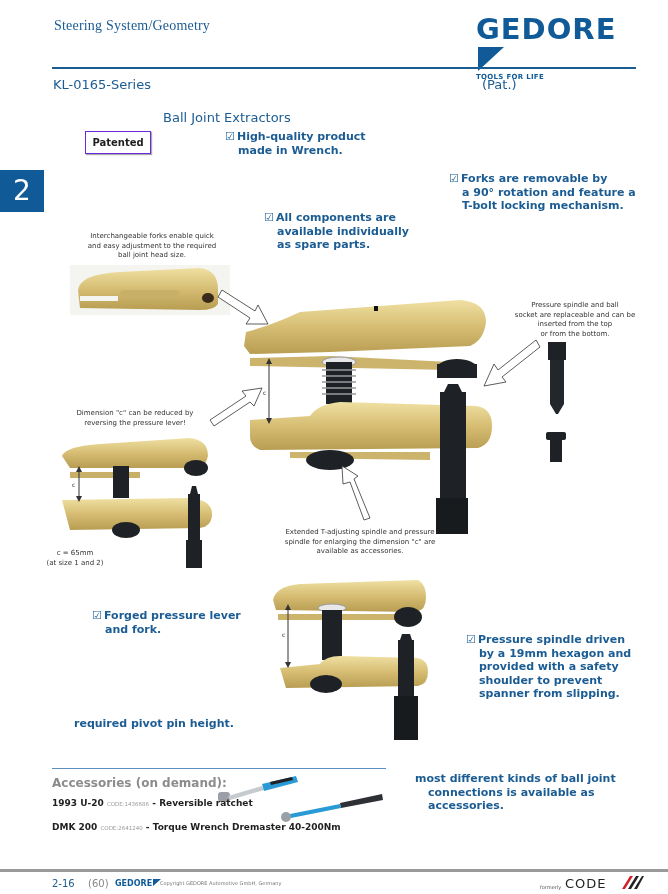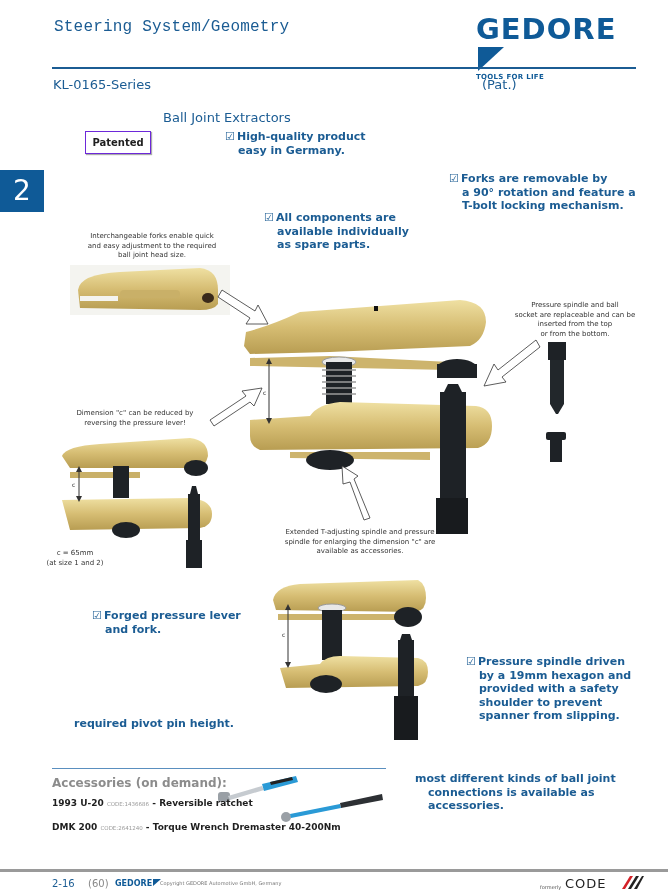--- a/index.html
+++ b/index.html
@@ -1,19 +1,19 @@
 <!DOCTYPE html>
 <html><head>
 <meta charset="utf-8">
 <style>
   html, body { margin:0; padding:0; background:#ffffff; }
   body { width:668px; height:894px; position:relative; overflow:hidden;
          font-family:"DejaVu Sans", sans-serif; color:#1f1f1f; }
   .abs { position:absolute; }
-  .title { left:54px; top:18px; font-size:16px; color:#1b5c93; font-family:Liberation Mono, monospace; letter-spacing:0.2px; }
+  .title { left:54px; top:18px; font-size:14px; color:#1b5c93; font-family:Liberation Serif, serif; letter-spacing:0.2px; }
   .logo { left:476px; top:14px; width:160px; }
   .logo-word { font-family:"DejaVu Sans", sans-serif; font-weight:bold; font-size:29px; color:#0f5a97; letter-spacing:1px; line-height:30px; display:inline-block; }
   .logo-flag { display:inline-block; width:0; height:0; border-top:24px solid #0f5a97; border-right:26px solid transparent; vertical-align:top; margin-top:3px; margin-left:2px; }
   .logo-tag { font-size:7px; font-weight:bold; color:#0f5a97; margin-top:2px; letter-spacing:0.3px; }
   .rule-top { left:52px; top:67px; width:584px; height:2px; background:#1b5c93; }
   .sub { top:77px; font-size:13px; color:#1b5c93; }
   .patented { left:85px; top:131px; width:64px; height:21px; border:1px solid #6d28d9; box-shadow:1px 1px 1px #aaa; font-size:10px; font-weight:bold; text-align:center; line-height:21px; }
   .tab2 { left:0; top:170px; width:44px; height:42px; background:#0f5a97; color:#fff; font-size:28px; line-height:42px; text-align:center; font-family:"DejaVu Sans", sans-serif; }
   .feat { font-size:11px; font-weight:bold; color:#1b5c93; line-height:13.5px; }
   .feat .ck { display:inline-block; width:12px; }
@@ -45,37 +45,37 @@
 <div class="abs rule-top"></div>
 <div class="abs sub" style="left:53px;">KL-0165-Series</div>
 <div class="abs sub" style="left:163px;margin-top:33px;">Ball Joint Extractors</div>
 <div class="abs sub" style="left:482px;">(Pat.)</div>
 
 <div class="abs tab2">2</div>
 <div class="abs patented">Patented</div>
 
 <div class="abs feat" style="left:225px; top:130px;">
   <span class="ln"><span class="ck">☑</span><span>High-quality product</span></span>
-  <span class="ln">easy in Germany.</span>
+  <span class="ln">made in Wrench.</span>
 </div>
 <div class="abs feat" style="left:449px; top:172px;">
   <span class="ln"><span class="ck">☑</span><span>Forks are removable by</span></span>
   <span class="ln">a 90° rotation and feature a</span>
   <span class="ln">T-bolt locking mechanism.</span>
 </div>
 <div class="abs feat" style="left:264px; top:211px;">
   <span class="ln"><span class="ck">☑</span><span>All components are</span></span>
   <span class="ln">available individually</span>
   <span class="ln">as spare parts.</span>
 </div>
 <div class="abs feat" style="left:92px; top:609px;">
   <span class="ln"><span class="ck">☑</span><span>Forged pressure lever</span></span>
   <span class="ln">and fork.</span>
 </div>
-<div class="abs feat" style="left:466px; top:655px;">
+<div class="abs feat" style="left:466px; top:633px;">
   <span class="ln"><span class="ck">☑</span><span>Pressure spindle driven</span></span>
   <span class="ln">by a 19mm hexagon and</span>
   <span class="ln">provided with a safety</span>
   <span class="ln">shoulder to prevent</span>
   <span class="ln">spanner from slipping.</span>
 </div>
 <div class="abs feat" style="left:74px; top:717px;">
   <span class="ln">required pivot pin height.</span>
 </div>
 <div class="abs feat" style="left:415px; top:772px;">

